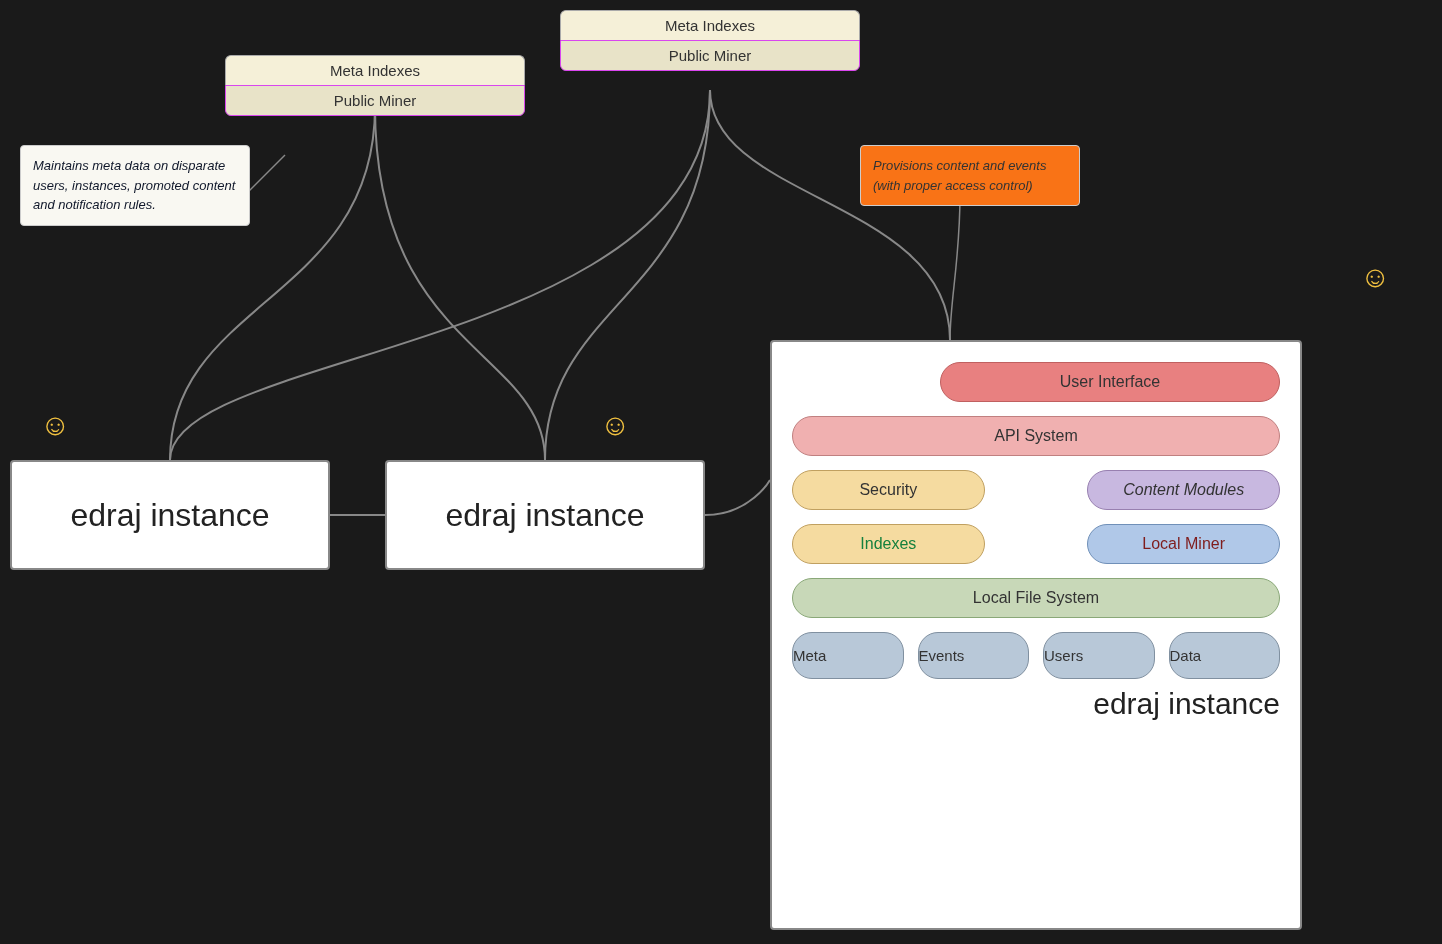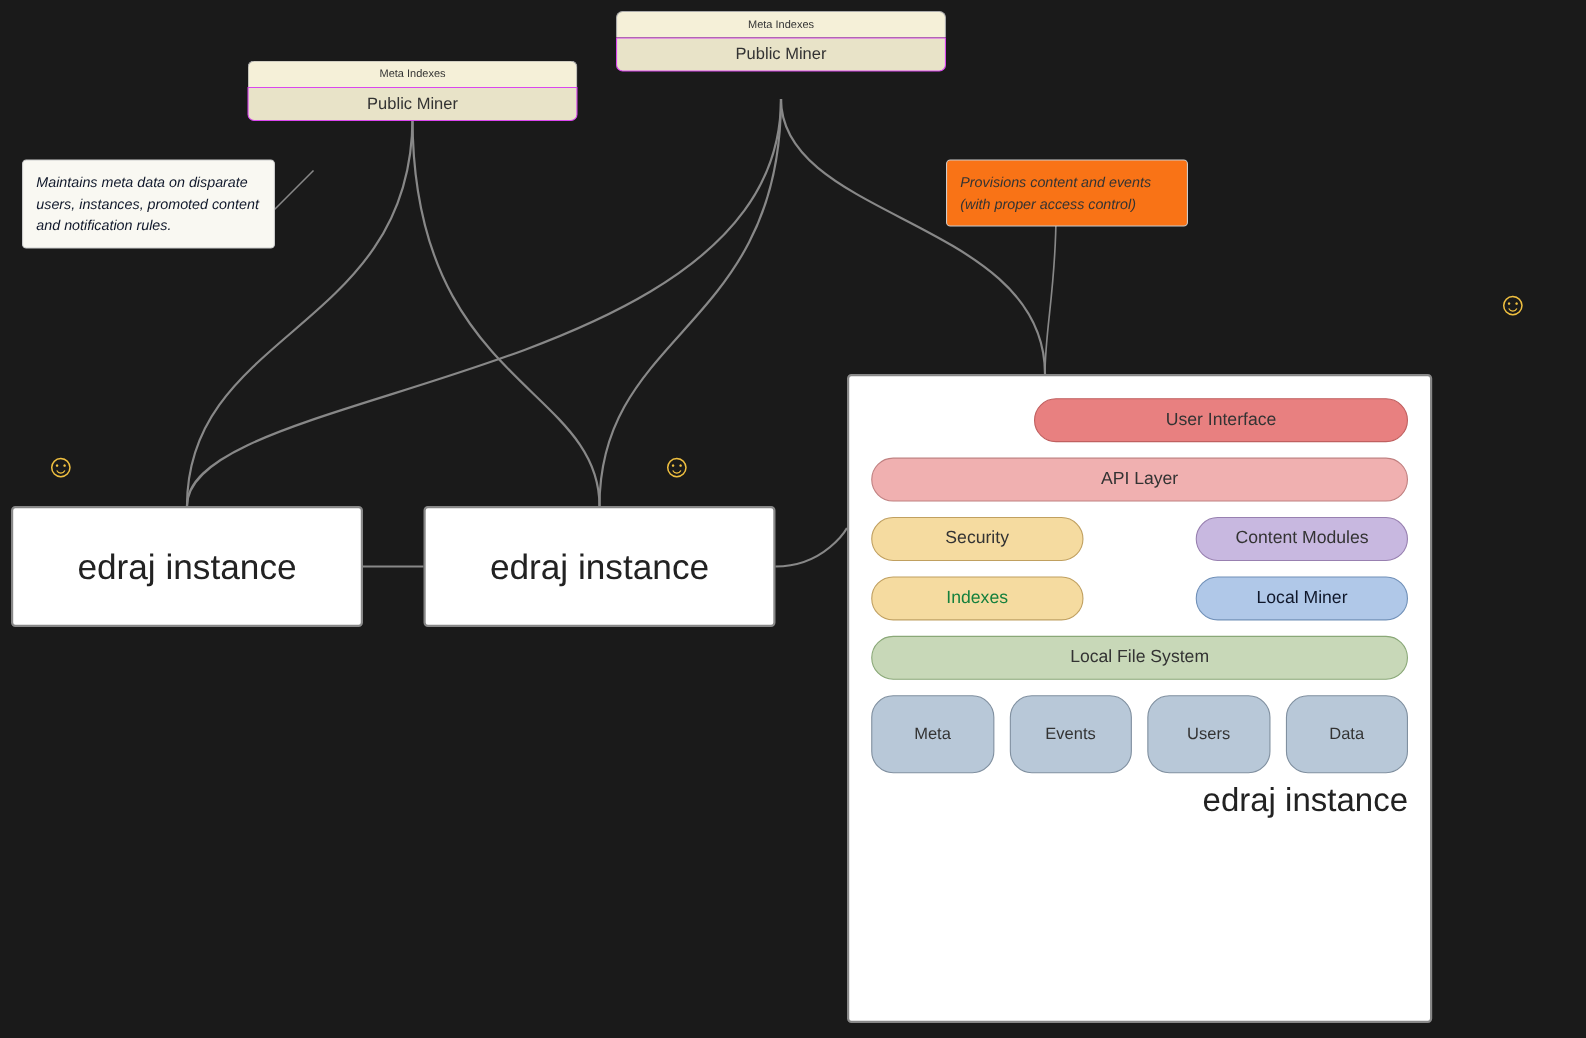--- a/index.html
+++ b/index.html
@@ -42,21 +42,21 @@
       left: 560px;
       width: 300px;
       text-align: center;
     }
 
     .meta-indexes-label {
       background: #f5f0d8;
       border: 1px solid #aaa;
       border-radius: 6px 6px 0 0;
       padding: 6px 20px;
-      font-size: 10px;
+      font-size: 15px;
       color: #333;
       border-bottom: none;
     }
     .public-miner-label {
       background: #e8e3c8;
       border: 1px solid #d946ef;
       border-radius: 0 0 6px 6px;
       padding: 6px 20px;
       font-size: 15px;
       color: #333;
@@ -187,20 +187,21 @@
       color: #333;
       width: 220px;
       margin-right: 20px;
     }
     .content-modules {
       background: #c8b8e0;
       border-color: #9880b0;
       color: #333;
       width: 220px;
       position: relative;
+      font-style: italic;
     }
     
     .content-modules::after {
       content: '';
       position: absolute;
       top: 5px; left: 5px;
       right: -8px; bottom: -8px;
       background: #c8b8e0;
       border: 1.5px solid #9880b0;
       border-radius: 20px;
@@ -220,43 +221,42 @@
     .indexes {
       background: #f5dba0;
       border-color: #c0a060;
       color: #15803d;
       width: 220px;
       margin-right: 20px;
     }
     .local-miner {
       background: #b0c8e8;
       border-color: #7090b8;
-      color: #0f172a;
+      color: #7f1d1d;
       width: 220px;
     }
     .local-fs {
       background: #c8d8b8;
       border-color: #8aa878;
       color: #333;
       width: 580px;
     }
 
     .bottom-row {
       display: flex;
       gap: 14px;
       margin-top: 14px;
     }
     .data-btn {
       background: #b8c8d8;
       border: 1.5px solid #8090a0;
       border-radius: 20px;
-      padding: 26px 0;
+      padding: 14px 0;
       font-size: 15px;
       color: #333;
-      text-align: center;
       flex: 1;
     }
 
     .panel-title {
       font-size: 30px;
       font-weight: 300;
       color: #222;
       text-align: right;
       margin-top: 8px;
     }
@@ -315,21 +315,21 @@
     <span>edraj instance</span>
   </div>
 
   <div class="edraj-panel">
 
     <div class="panel-row panel-row-center" style="justify-content:flex-end;">
       <div class="ui-btn ui-interface">User Interface</div>
     </div>
 
     <div class="panel-row panel-row-center">
-      <div class="ui-btn api-layer">API Layer</div>
+      <div class="ui-btn api-layer">API System</div>
     </div>
 
     <div class="panel-row" style="margin-top:10px;">
       <div class="ui-btn security">Security</div>
       <div style="width:100px;"></div>
       <div class="ui-btn content-modules">Content Modules</div>
     </div>
 
     <div class="panel-row">
       <div class="ui-btn indexes">Indexes</div>

